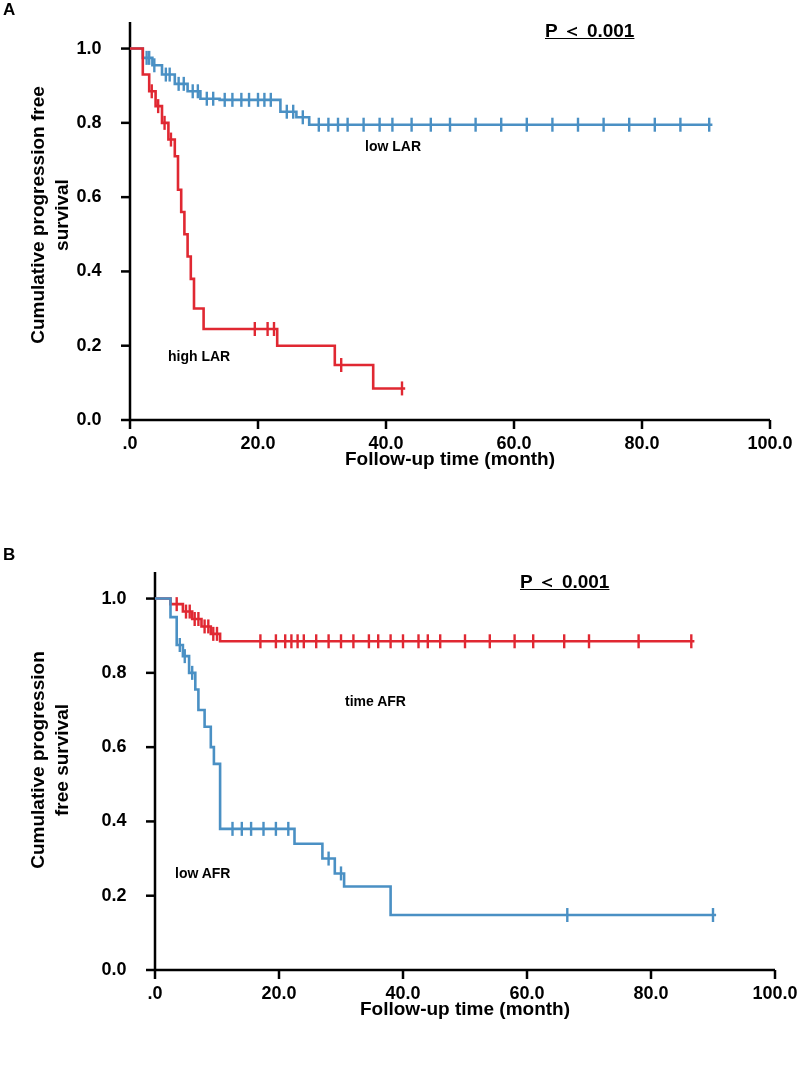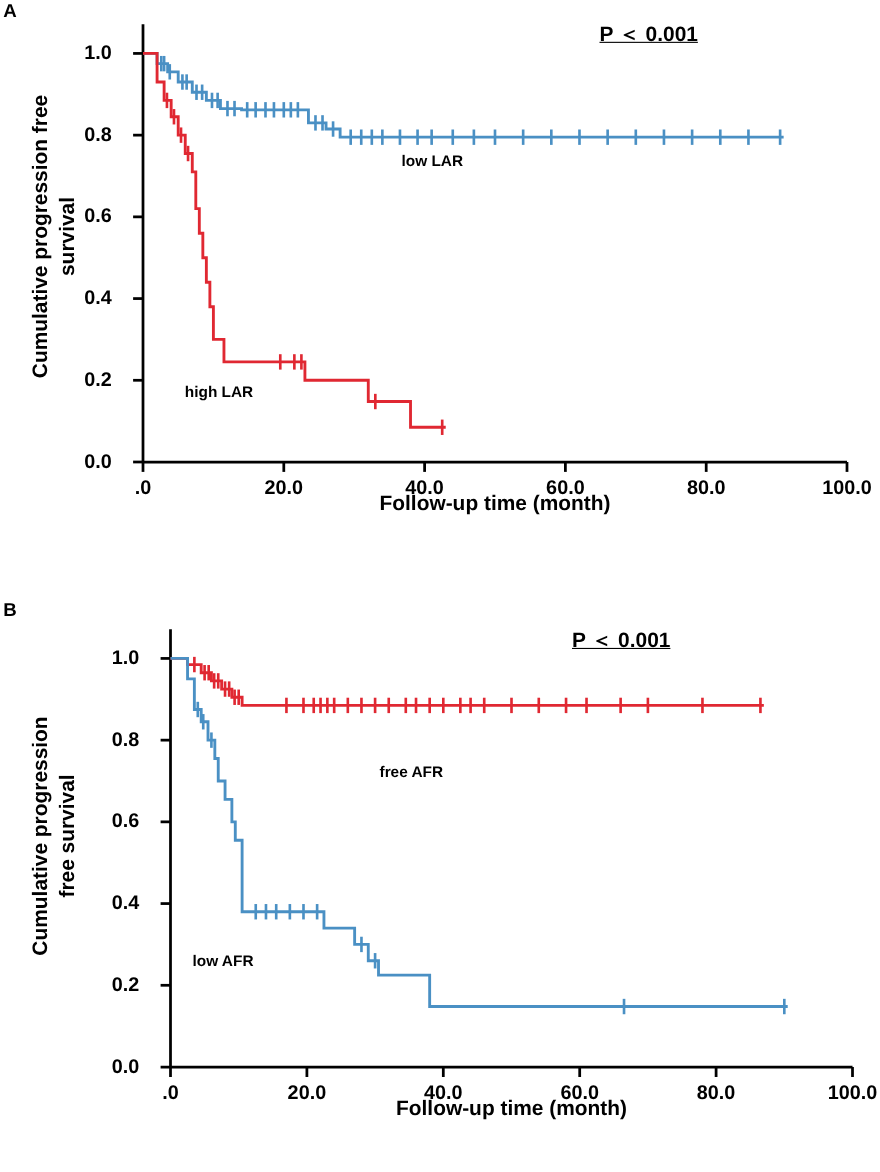--- a/index.html
+++ b/index.html
@@ -174,21 +174,21 @@
     <div class="ytick-label" style="left: 66px; top: 111.857px;">0.8</div>
     <div class="ytick-label" style="left: 66px; top: 37.5714px;">1.0</div>
   </div>
 
 <div class="panel" id="panel-b">
   <div class="panel-letter">B</div>
   <div class="ylabel" id="ylabel-b" style="left: 26px; top: 405px; width: 380px;">Cumulative progression
 free survival</div>
   <div class="xlabel" id="xlabel-b" style="top: 453px; left: 0px; width: 930px;">Follow-up time (month)</div>
   <div class="pvalue" id="pvalue-b" style="left: 520px; top: 24px;">P ＜ 0.001</div>
-  <div class="curve-label" id="labelB1" style="left: 345px; top: 148px;">free AFR</div>
+  <div class="curve-label" id="labelB1" style="left: 345px; top: 148px;">time AFR</div>
   <div class="curve-label" id="labelB2" style="left: 175px; top: 320px;">low AFR</div>
   <div class="plot" id="plot-b">
     <svg id="svg-b" width="800" height="520">
         <line x1="155" y1="425" x2="775" y2="425" stroke="#000" stroke-width="2.5"></line>
         <line x1="155" y1="425" x2="155" y2="27" stroke="#000" stroke-width="2.5"></line>
         <line x1="155" y1="425" x2="155" y2="434" stroke="#000" stroke-width="2.5"></line>
         <line x1="279" y1="425" x2="279" y2="434" stroke="#000" stroke-width="2.5"></line>
         <line x1="403" y1="425" x2="403" y2="434" stroke="#000" stroke-width="2.5"></line>
         <line x1="527" y1="425" x2="527" y2="434" stroke="#000" stroke-width="2.5"></line>
         <line x1="651" y1="425" x2="651" y2="434" stroke="#000" stroke-width="2.5"></line>

